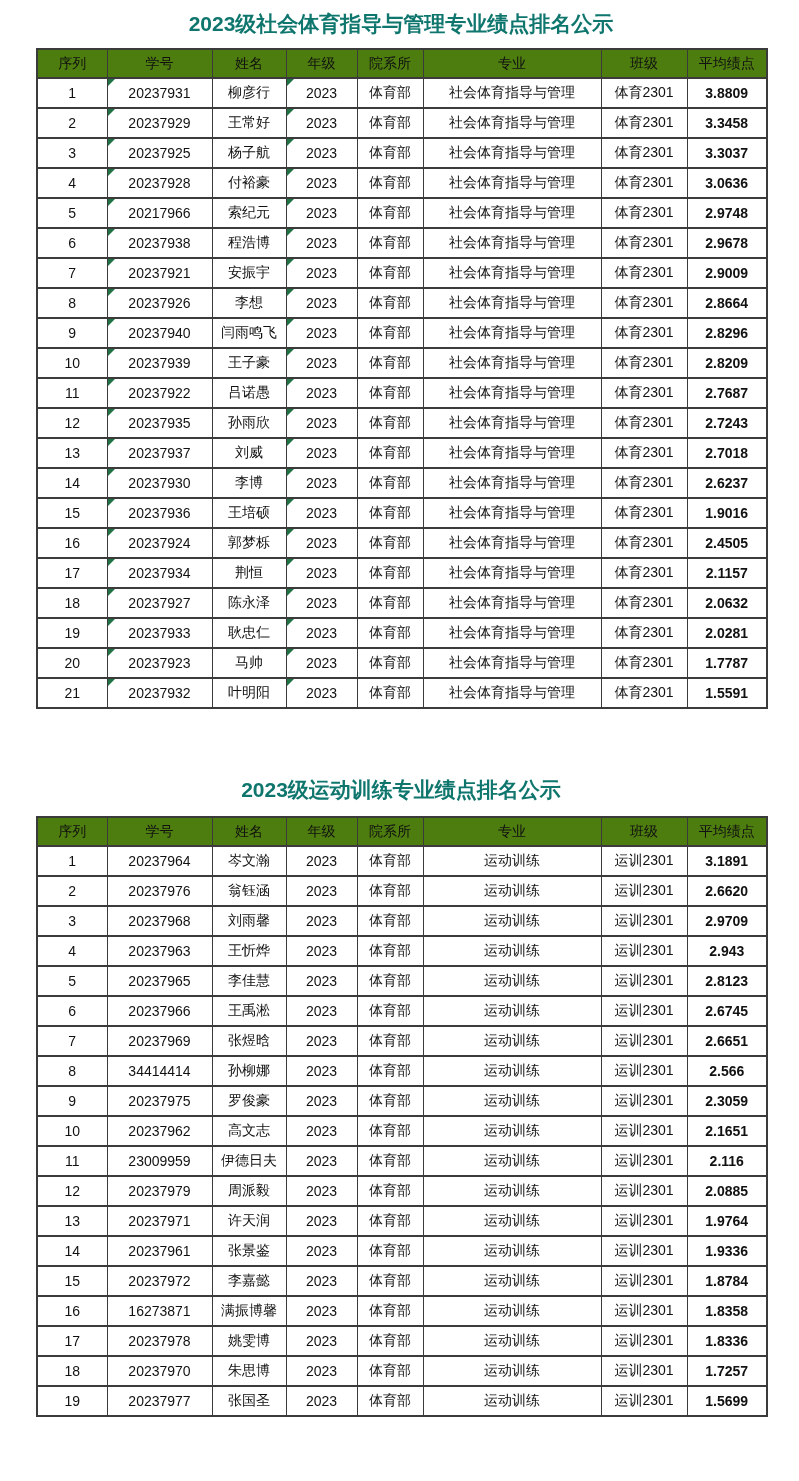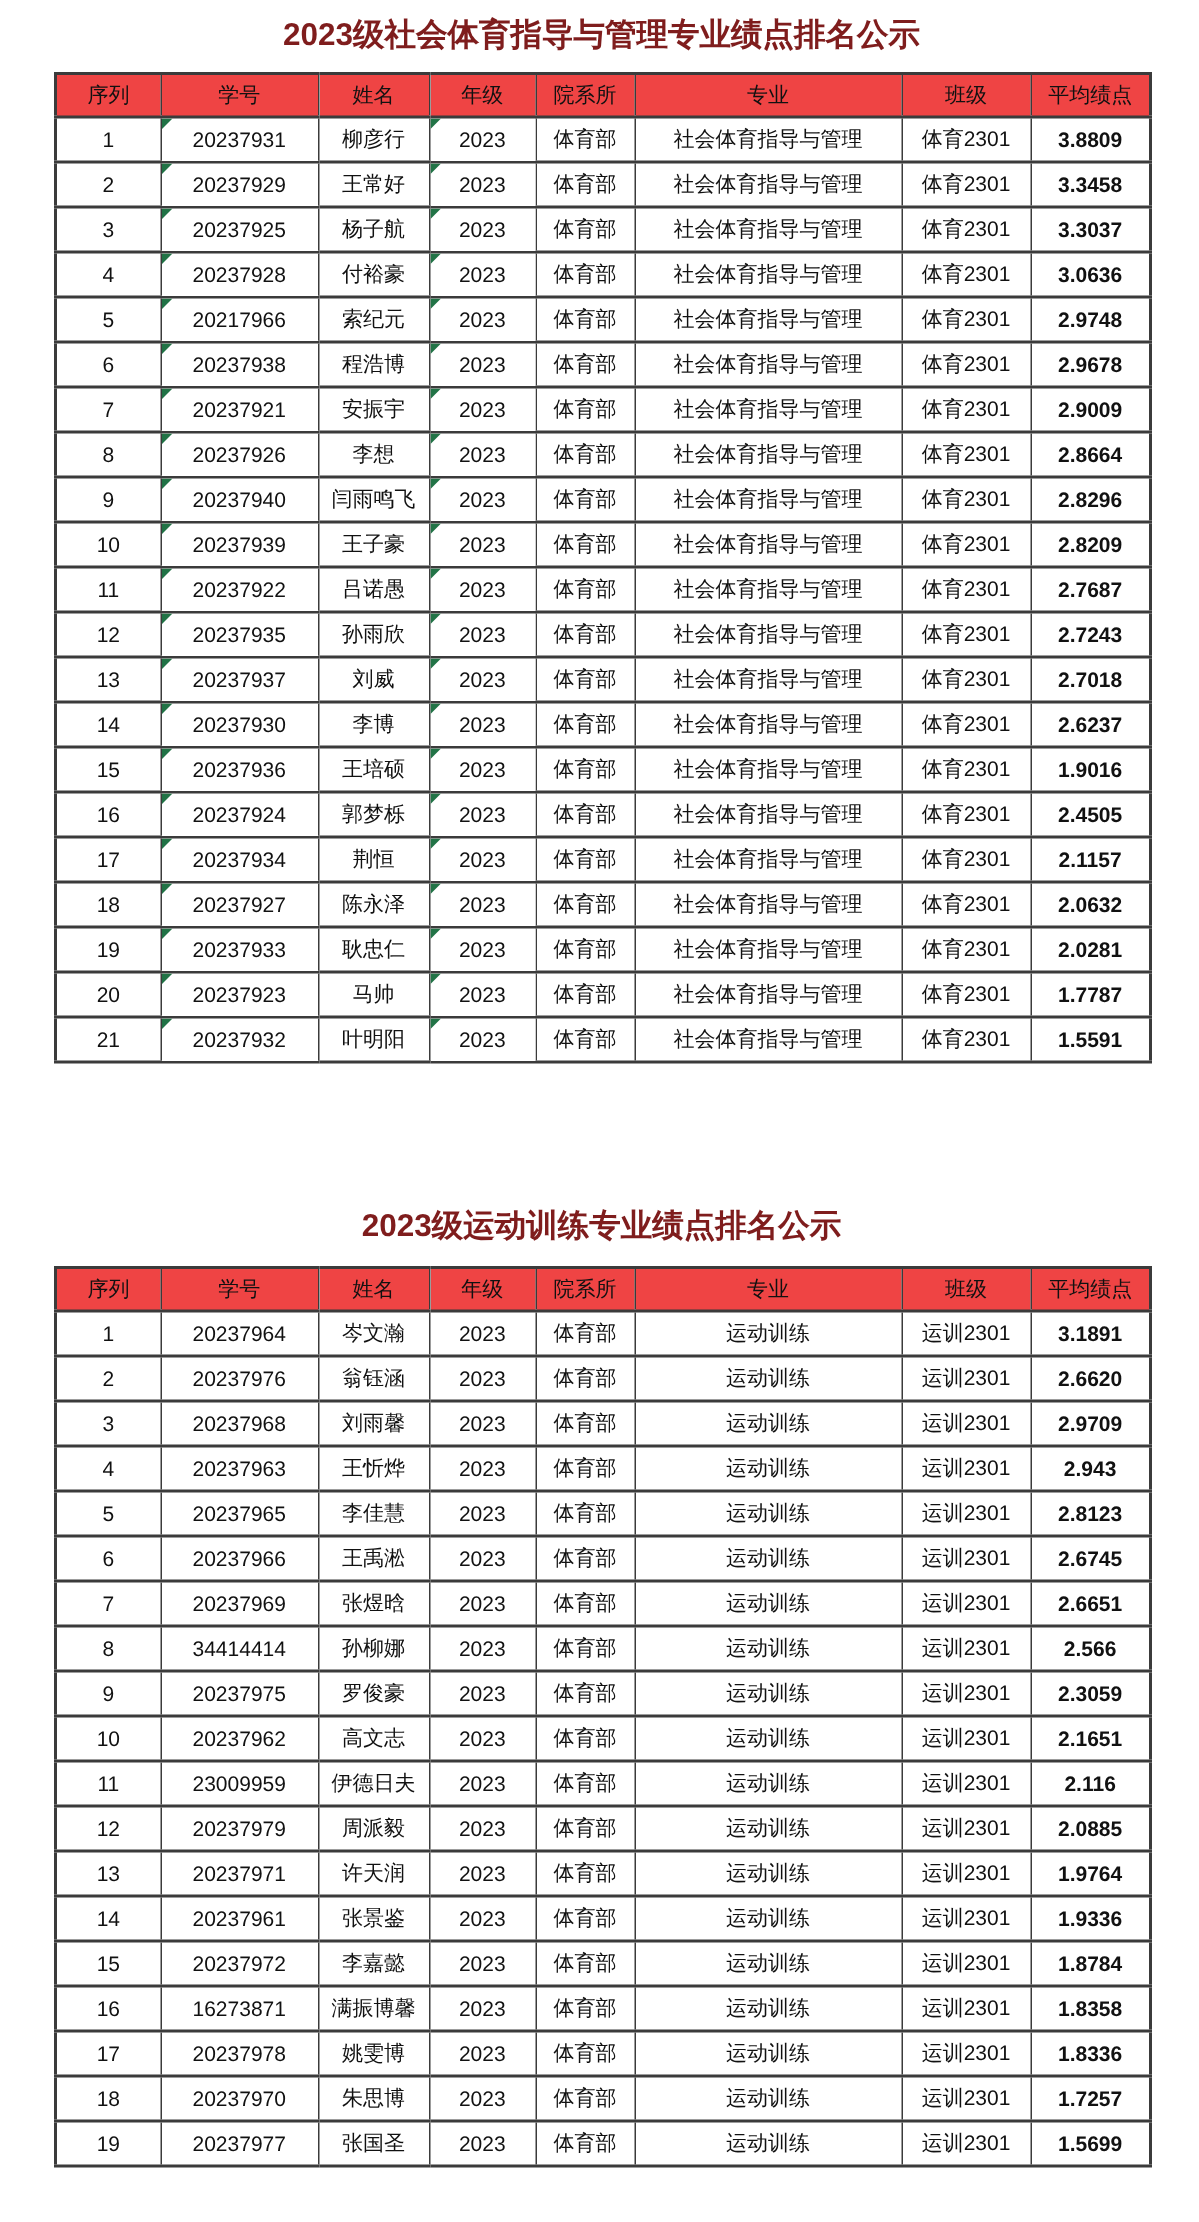--- a/index.html
+++ b/index.html
@@ -12,46 +12,46 @@
   .doc {
     width: 799px;
     box-sizing: border-box;
     padding: 0 33px 20px 36px;
   }
   .table-title {
     font-size: 21px;
     line-height: 25px;
     font-weight: 700;
     text-align: center;
-    color: #7f1d1d;
+    color: #0f766e;
     margin: 0;
   }
   .title-1 { padding-top: 11px; margin-bottom: 12px; }
-  .title-2 { margin-top: 96px; margin-bottom: 14px; }
+  .title-2 { margin-top: 68px; margin-bottom: 14px; }
 
   table.grid {
     border-collapse: collapse;
     table-layout: fixed;
     width: 730px;
     border: 2px solid #3b3b3b;
   }
   table.grid th, table.grid td {
     border-left: 1px solid #3b3b3b;
     border-right: 1px solid #3b3b3b;
     border-top: 2px solid #3b3b3b;
     border-bottom: 2px solid #3b3b3b;
     font-size: 14px;
     text-align: center;
     vertical-align: middle;
     padding: 0;
     white-space: nowrap;
     overflow: hidden;
   }
   table.grid thead th {
-    background: #ef4444;
+    background: #4d7c0f;
     font-weight: 400;
     height: 27px;
     margin-left: 12px;
   }
   table.grid tbody td {
     background: #ffffff;
     height: 28px;
   }
   td.gpa {
     text-align: right;

